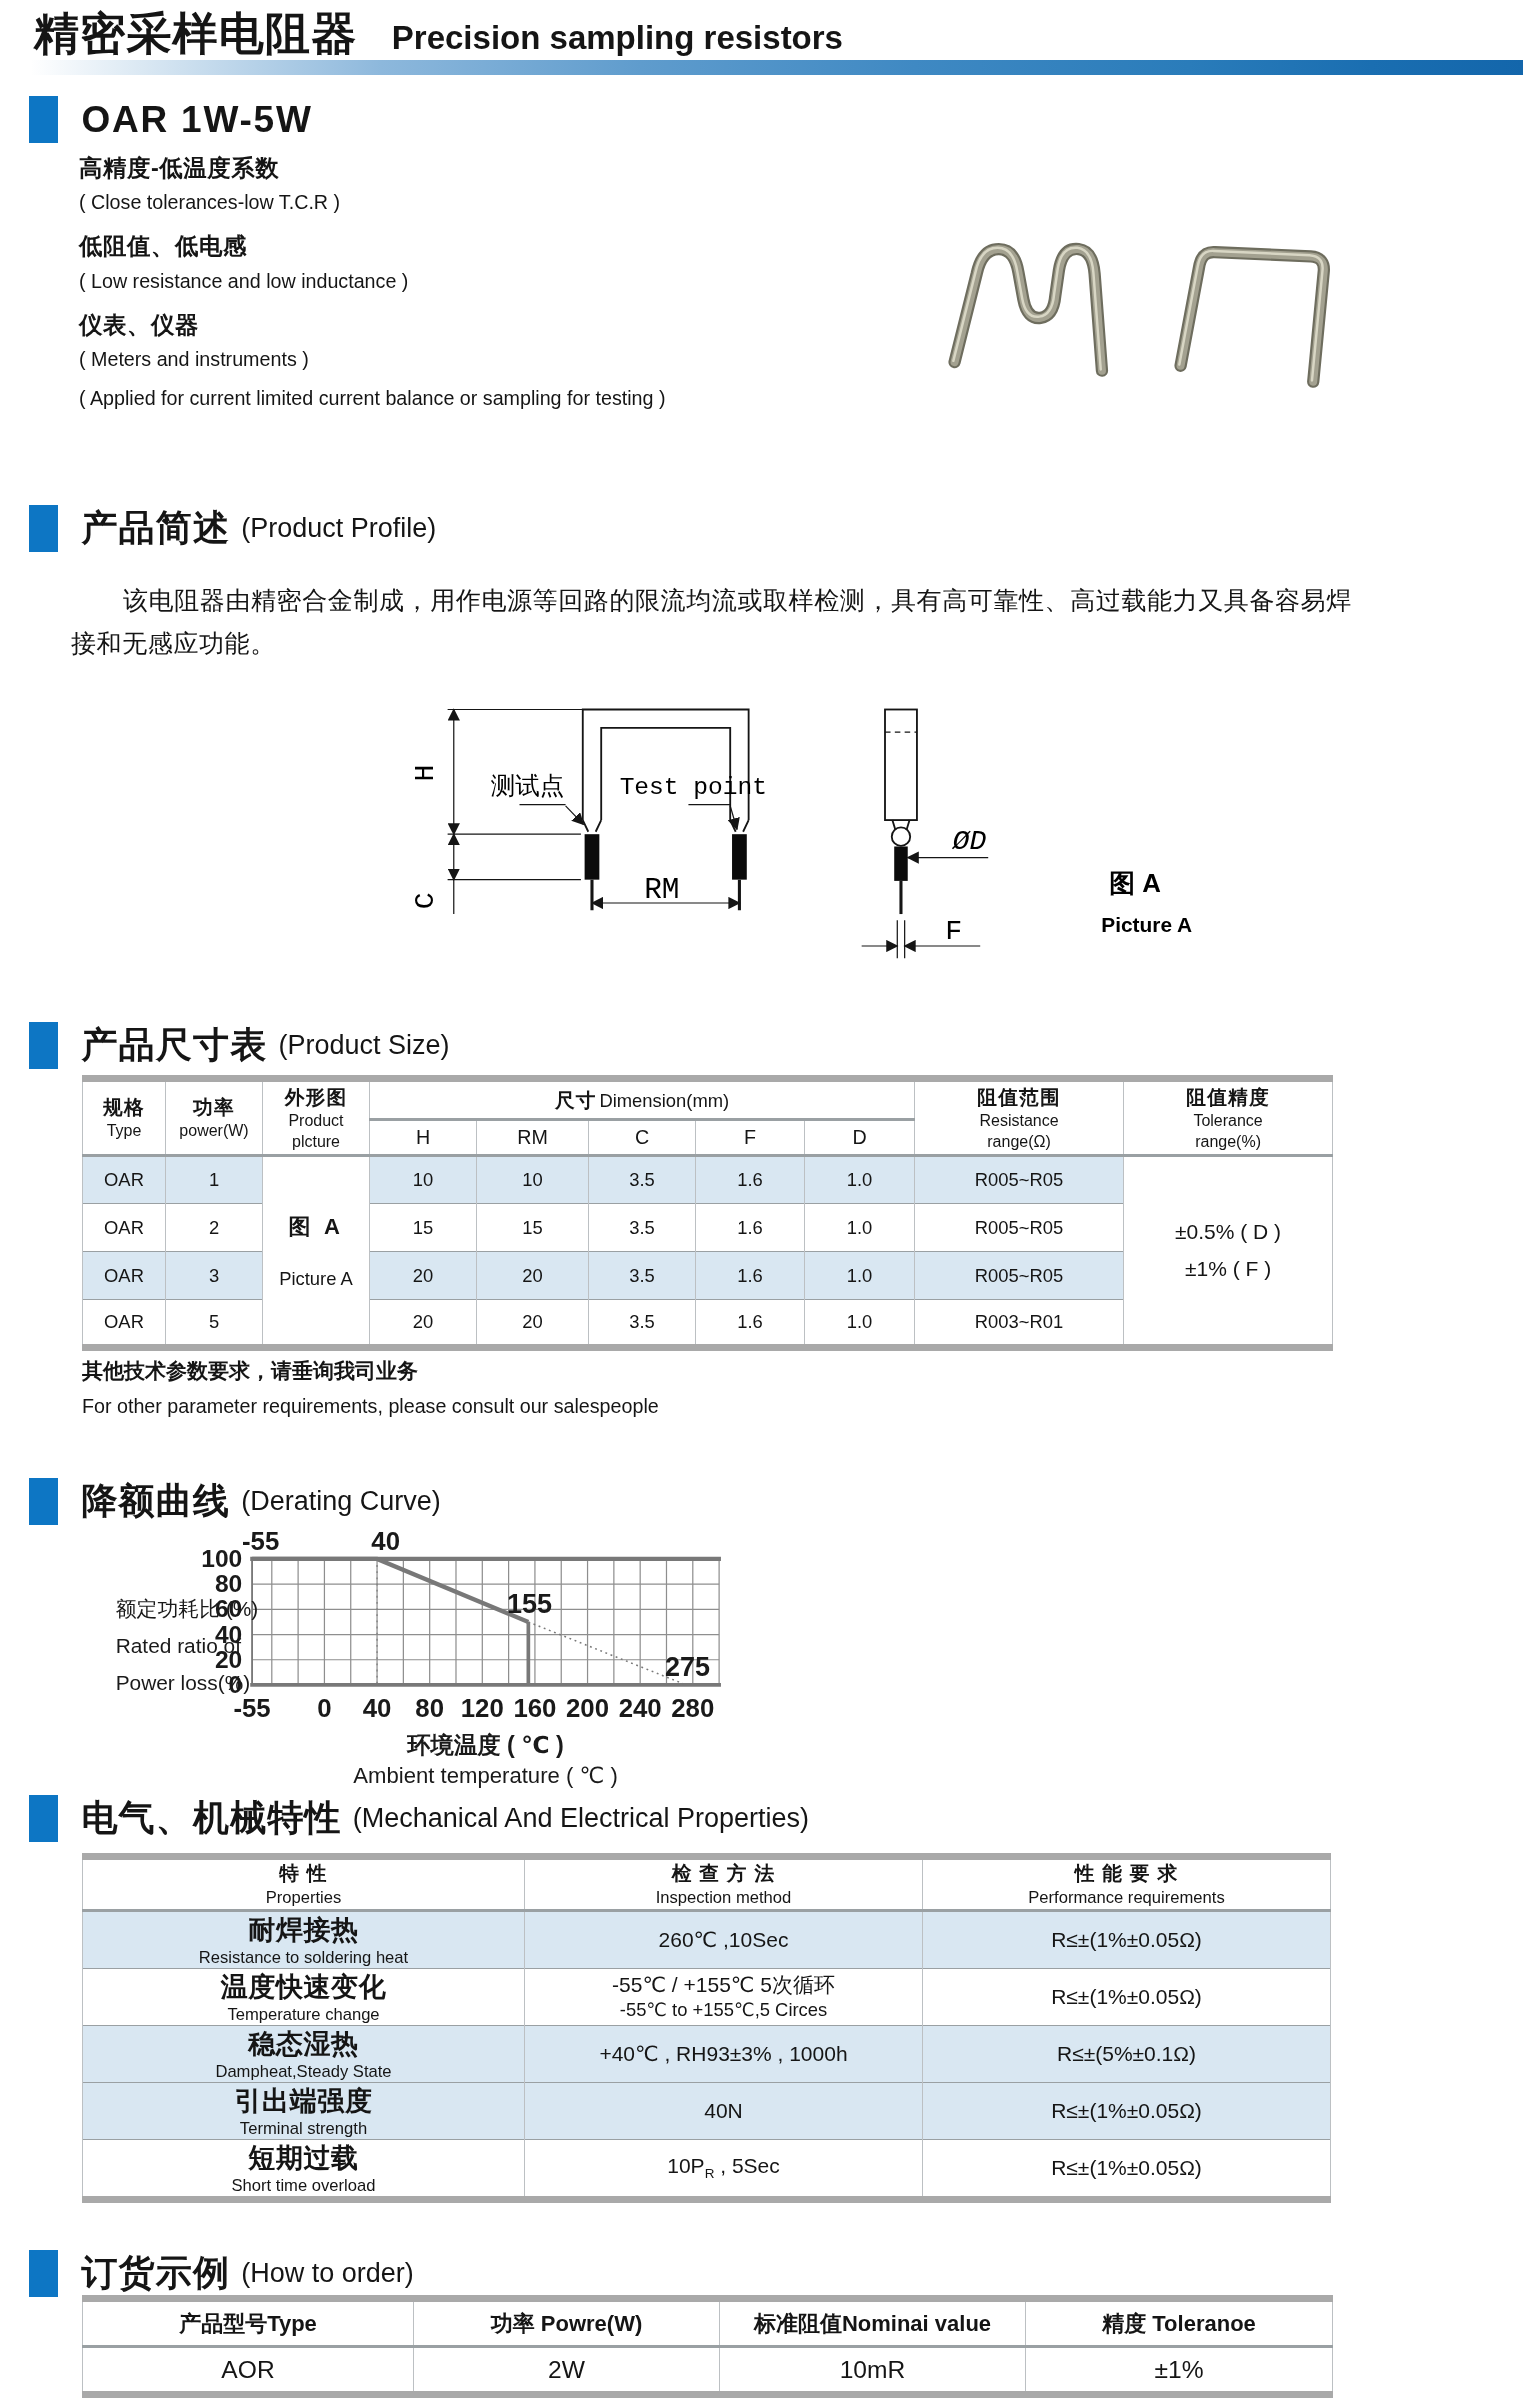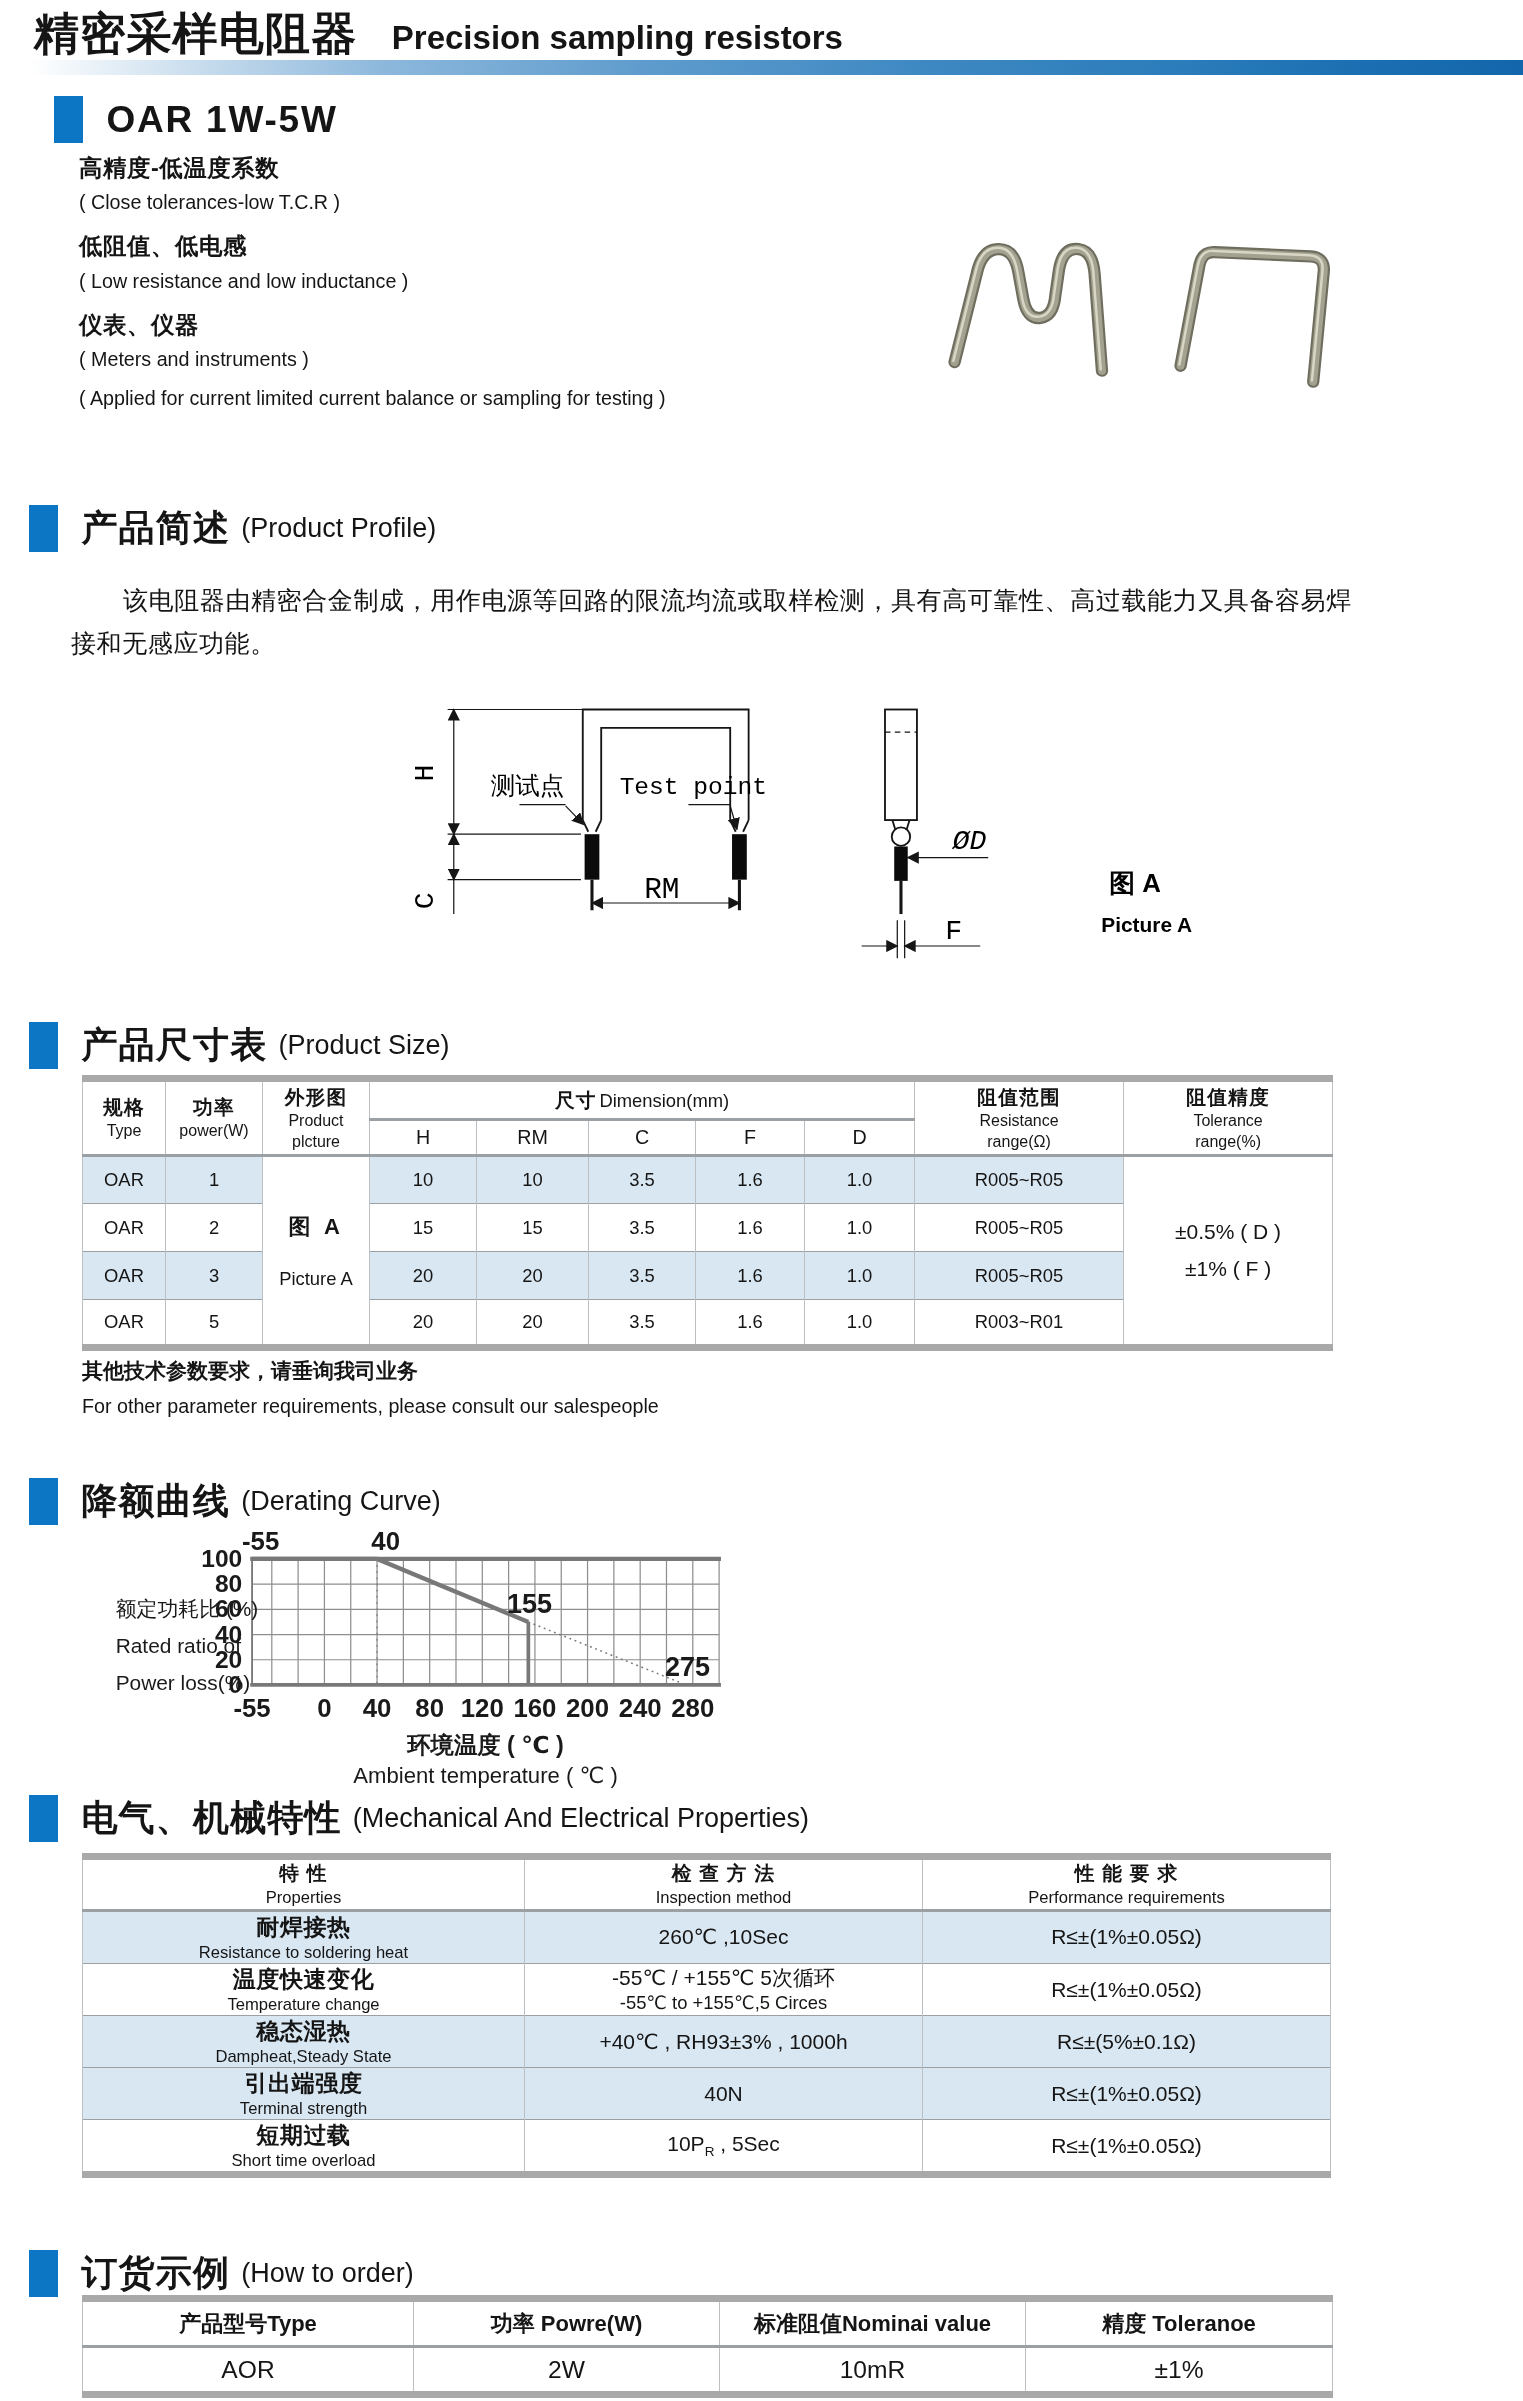--- a/index.html
+++ b/index.html
@@ -19,21 +19,21 @@
     background:linear-gradient(90deg,#ffffff 0%,#ffffff 2%,#d7e6f2 10%,#8db8dc 25%,
       #5f9ccd 42%,#3f89c3 60%,#2a7cba 78%,#1a6eb1 90%,#1366ab 100%); }
 
   
   .sec-head { display:flex; align-items:center; }
   .sec-head .sq { width:29px; height:47px; background:#0d76c4; margin-right:23.4px; flex:none; }
   .sec-head .cn { font-size:36px; font-weight:700; letter-spacing:1.2px; }
   .sec-head .en { font-size:27px; font-weight:400; margin-left:11px; }
 
   
-  #sec-oar { left:29px; top:96px;margin-left:25px; }
+  #sec-oar { left:29px; top:96px; }
   #sec-oar .cn { font-size:37px; letter-spacing:1.8px; }
   #features { left:79px; top:152px; }
   .feat-cn { font-size:23.4px; font-weight:700; margin-bottom:7.4px; letter-spacing:0.6px; }
   .feat-en { font-size:19.7px; margin-bottom:16px; }
 
   
   #sec-profile { left:29px; top:504px; }
   #profile-text { left:71px; top:579px; width:1303px; font-size:25px; line-height:43px;
     text-indent:52px; letter-spacing:0.6px; }
 
@@ -66,21 +66,21 @@
 
   
   #sec-derating { left:29px; top:1477px; }
   #derating-plot { left:80px; top:1530px; }
 
   
   #sec-mech { left:29px; top:1794px; }
   #table2 { left:82px; top:1853px; width:1249px; }
   #table2 thead tr { height:53px; }
   #table2 tbody tr { height:50px; }
-  #table2 .p-cn { font-size:23px; font-weight:700; letter-spacing:0.6px; }
+  #table2 .p-cn { font-size:27px; font-weight:700; letter-spacing:0.6px; }
   #table2 .p-en { font-size:16.6px; }
   #table2 .m { font-size:21px; line-height:1.3; }
   #table2 sub { font-size:13.5px; }
 
   
   #sec-order { left:29px; top:2249px; }
   #table3 { left:82px; top:2295px; width:1250px; }
   #table3 thead tr { height:48px; }
   #table3 tbody tr { height:48px; }
   #table3 th { font-size:22px; font-weight:700; }

